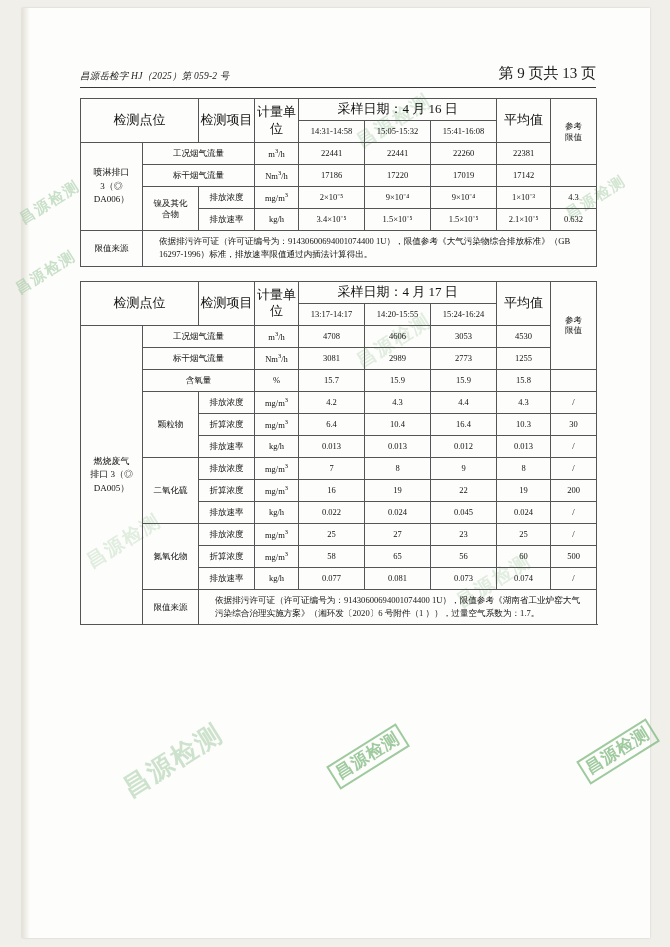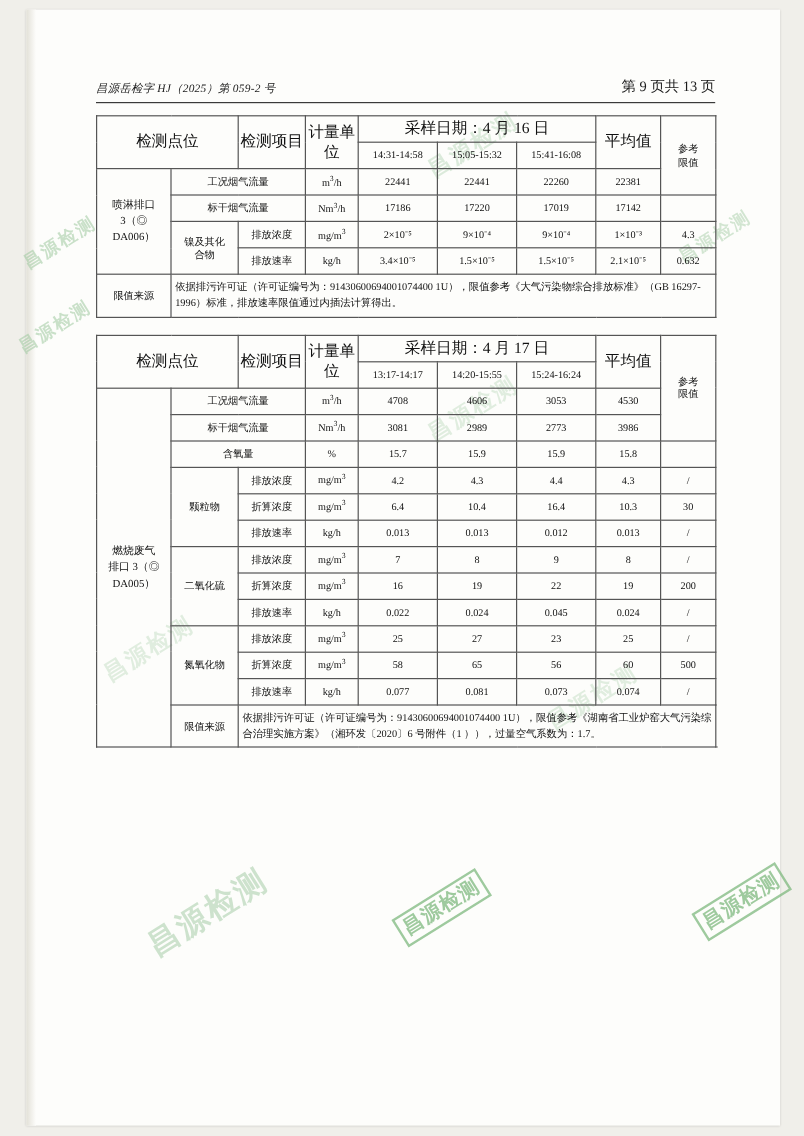--- a/index.html
+++ b/index.html
@@ -25,39 +25,39 @@
   .content{
     position:absolute;
     left:58px; top:56px; width:516px;
   }
   .hdr{
     display:flex; justify-content:space-between; align-items:flex-end;
     font-size:9.5px; color:#1a1a1a;
     padding-bottom:4px;
   }
   .hdr .left{ letter-spacing:.2px;font-style:italic; }
-  .hdr .right{ font-size:12px; }
+  .hdr .right{ font-size:15px; }
   .rule{ border-bottom:1px solid #3a3a3a; margin-bottom:10px;}
   table{
     border-collapse:collapse;
     width:516px;
     font-size:8.5px;
     color:#111;
     table-layout:fixed;
   }
   td{
     border:1px solid #555;
     text-align:center;
     vertical-align:middle;
     padding:2px 1px;
     line-height:1.25;
     height:17px;
   }
   td.h{ font-size:13px;text-align:center; }
-  td.note{ text-align:left; padding:4px 3px; line-height:1.55; font-size:8.6px;}
+  td.note{ text-align:left; padding:4px 16px; line-height:1.55; font-size:8.6px;}
   .gap{ height:14px; }
   .sup{ font-size:6.5px; vertical-align:super; }
   .vert-label{ font-size:9px; line-height:1.5; }
   
   .wm{
     position:absolute;
     color:#9fc9a0;
     opacity:.55;
     font-weight:bold;
     font-family:"Liberation Serif", serif;
@@ -231,21 +231,21 @@
         <td>4606</td>
         <td>3053</td>
         <td>4530</td>
       </tr>
       <tr>
         <td colspan="2">标干烟气流量</td>
         <td>Nm<span class="sup">3</span>/h</td>
         <td>3081</td>
         <td>2989</td>
         <td>2773</td>
-        <td>3986</td>
+        <td>1255</td>
       </tr>
       <tr>
         <td colspan="2">含氧量</td>
         <td>%</td>
         <td>15.7</td>
         <td>15.9</td>
         <td>15.9</td>
         <td>15.8</td>
         <td></td>
       </tr>

